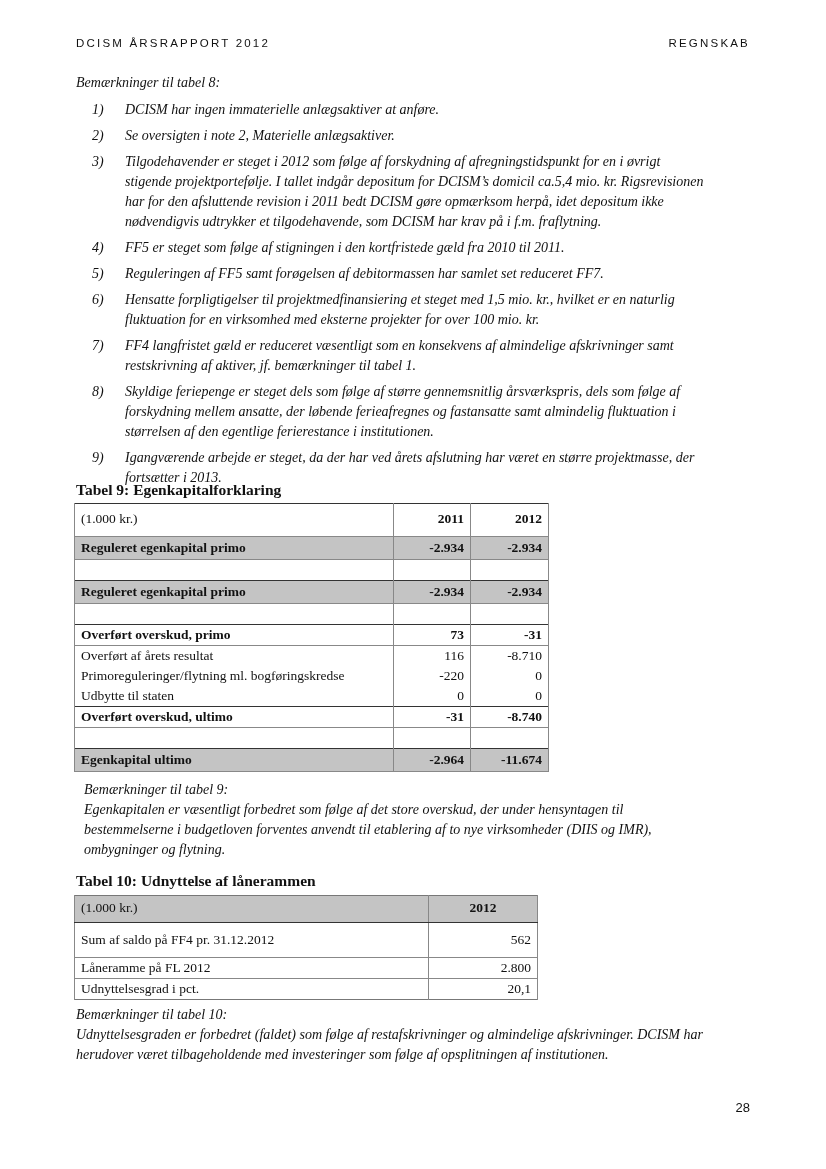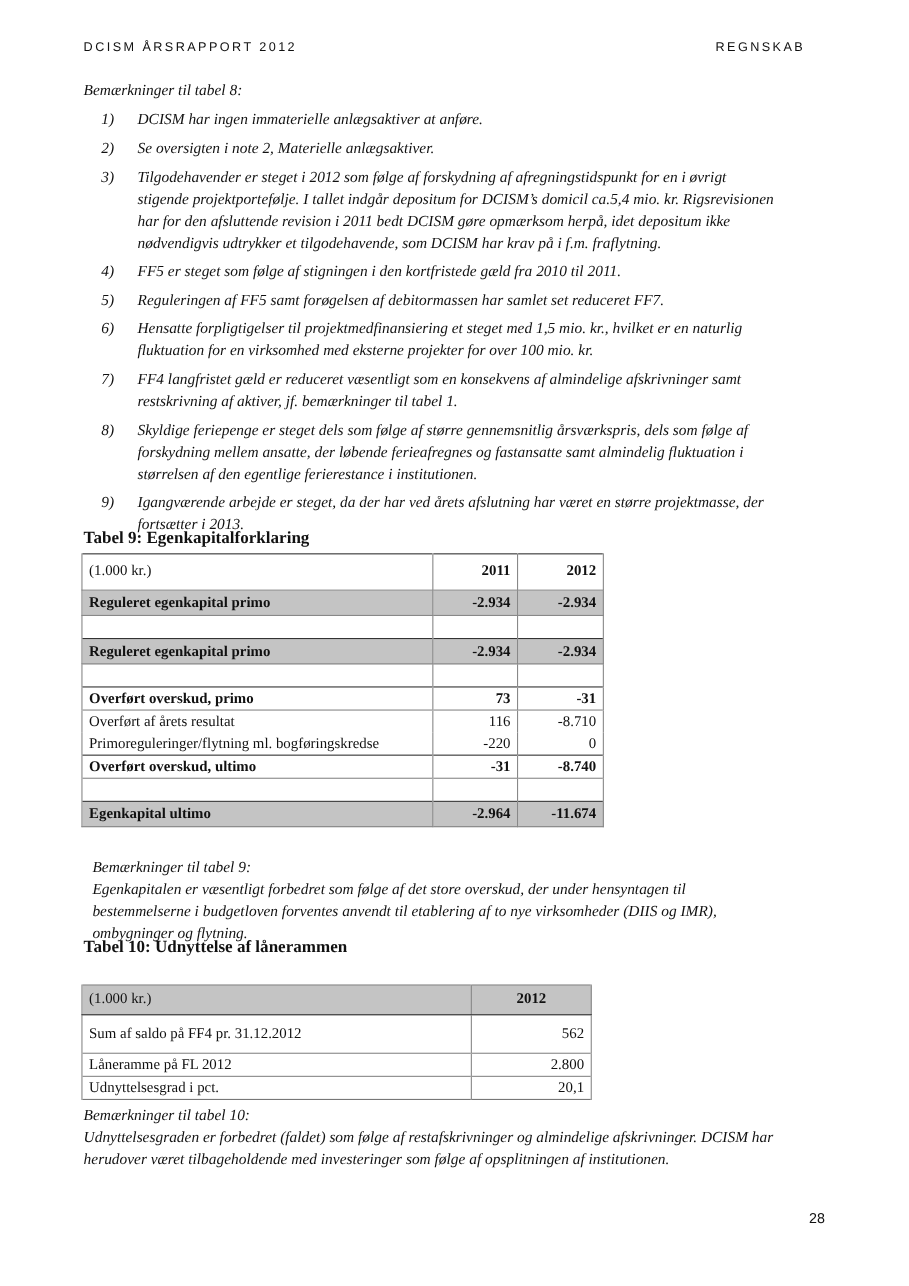--- a/index.html
+++ b/index.html
@@ -1,19 +1,19 @@
 <!DOCTYPE html>
 <html><head>
 <meta charset="utf-8">
 <style>
   html, body { margin: 0; padding: 0; background: #ffffff; }
   body { width: 826px; height: 1169px; position: relative; font-family: "Liberation Serif", "DejaVu Serif", serif; color: #111; overflow: hidden; }
   .header { position: absolute; top: 37px; left: 76px; right: 76px; height: 16px; font-family: Liberation Sans, sans-serif; font-size: 11.5px; letter-spacing: 2.2px; color: #111; }
   .header .left { position: absolute; left: 0; top: 0; }
-  .header .right { position: absolute; right: 18px; top: 0; margin-left: 29px; }
+  .header .right { position: absolute; right: 0; top: 0; margin-left: 29px; }
   .note-title { position: absolute; font-style: italic; font-size: 14px; }
   ol.notes { position: absolute; top: 100px; left: 90px; width: 620px; margin: 0; padding: 0; list-style: none; font-style: italic; font-size: 14px; line-height: 20px; }
   ol.notes li { position: relative; padding-left: 35px; margin-bottom: 6px; }
   ol.notes li .num { position: absolute; left: 2px; top: 0; }
   .table-title { position: absolute; font-weight: bold; font-size: 15.5px; }
   table { border-collapse: collapse; position: absolute; font-size: 13.5px; }
   table td { padding: 0 6px; height: 20px; line-height: 20px; border-left: 1px solid #888; border-right: 1px solid #888; }
   table td.num { text-align: right; }
   .t9 { top: 503px; left: 74px; width: 475px; border: 1.5px solid #333; }
   .t9 col.c1 { width: 320px; } .t9 col.c2 { width: 77px; } .t9 col.c3 { width: 78px; }
@@ -97,20 +97,25 @@
   <tr class="topthin">
     <td>Overført af årets resultat</td>
     <td class="num">116</td>
     <td class="num">-8.710</td>
   </tr>
   <tr>
     <td>Primoreguleringer/flytning ml. bogføringskredse</td>
     <td class="num">-220</td>
     <td class="num">0</td>
   </tr>
+  <tr>
+    <td>Udbytte til staten</td>
+    <td class="num">0</td>
+    <td class="num">0</td>
+  </tr>
   <tr class="bold topline">
     <td>Overført overskud, ultimo</td>
     <td class="num">-31</td>
     <td class="num">-8.740</td>
   </tr>
   <tr class="blank topthin">
         <td></td>
         <td></td>
         <td></td>
       </tr>
@@ -120,21 +125,21 @@
     <td class="num">-11.674</td>
   </tr>
 </tbody>
   </table>
 
 <div class="remark" style="top:780px; left:84px; width:600px;">
   <div>Bemærkninger til tabel 9:</div>
   <div>Egenkapitalen er væsentligt forbedret som følge af det store overskud, der under hensyntagen til bestemmelserne i budgetloven forventes anvendt til etablering af to nye virksomheder (DIIS og IMR), ombygninger og flytning.</div>
 </div>
 
-<div class="table-title" style="top:852px; left:76px;">Tabel 10: Udnyttelse af lånerammen</div>
+<div class="table-title" style="top:872px; left:76px;">Tabel 10: Udnyttelse af lånerammen</div>
 
 <table class="t10">
   <colgroup>
       <col class="c1">
       <col class="c2">
     </colgroup>
   <tbody>
       <tr class="head">
     <td>(1.000 kr.)</td>
     <td class="num">2012</td>

